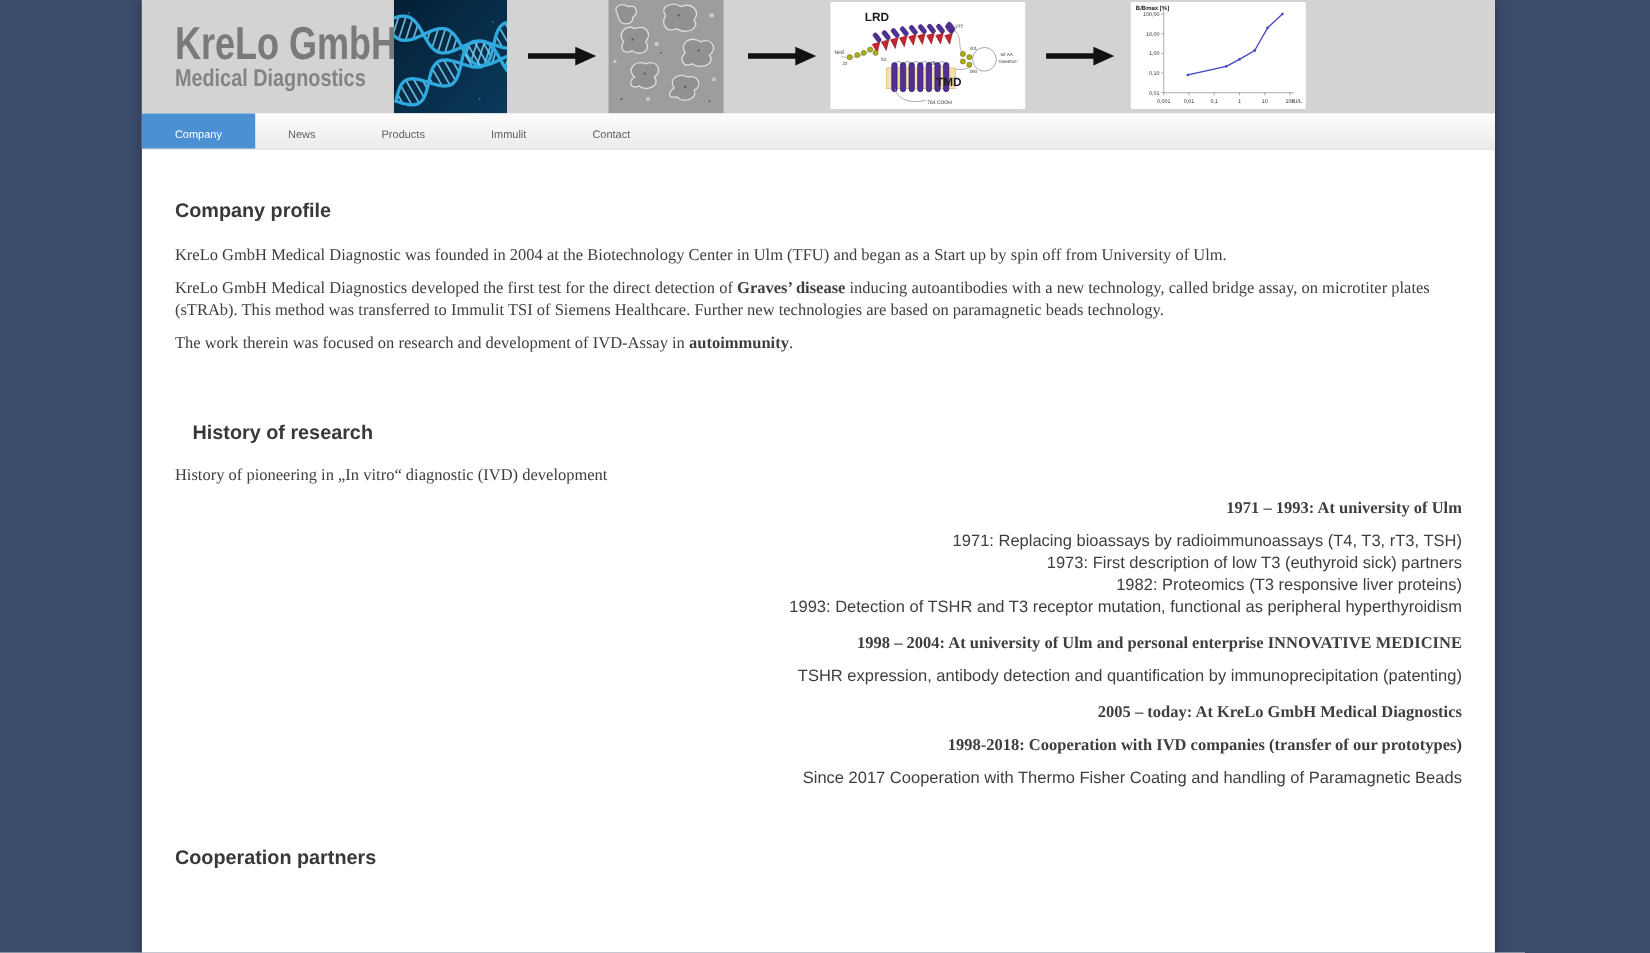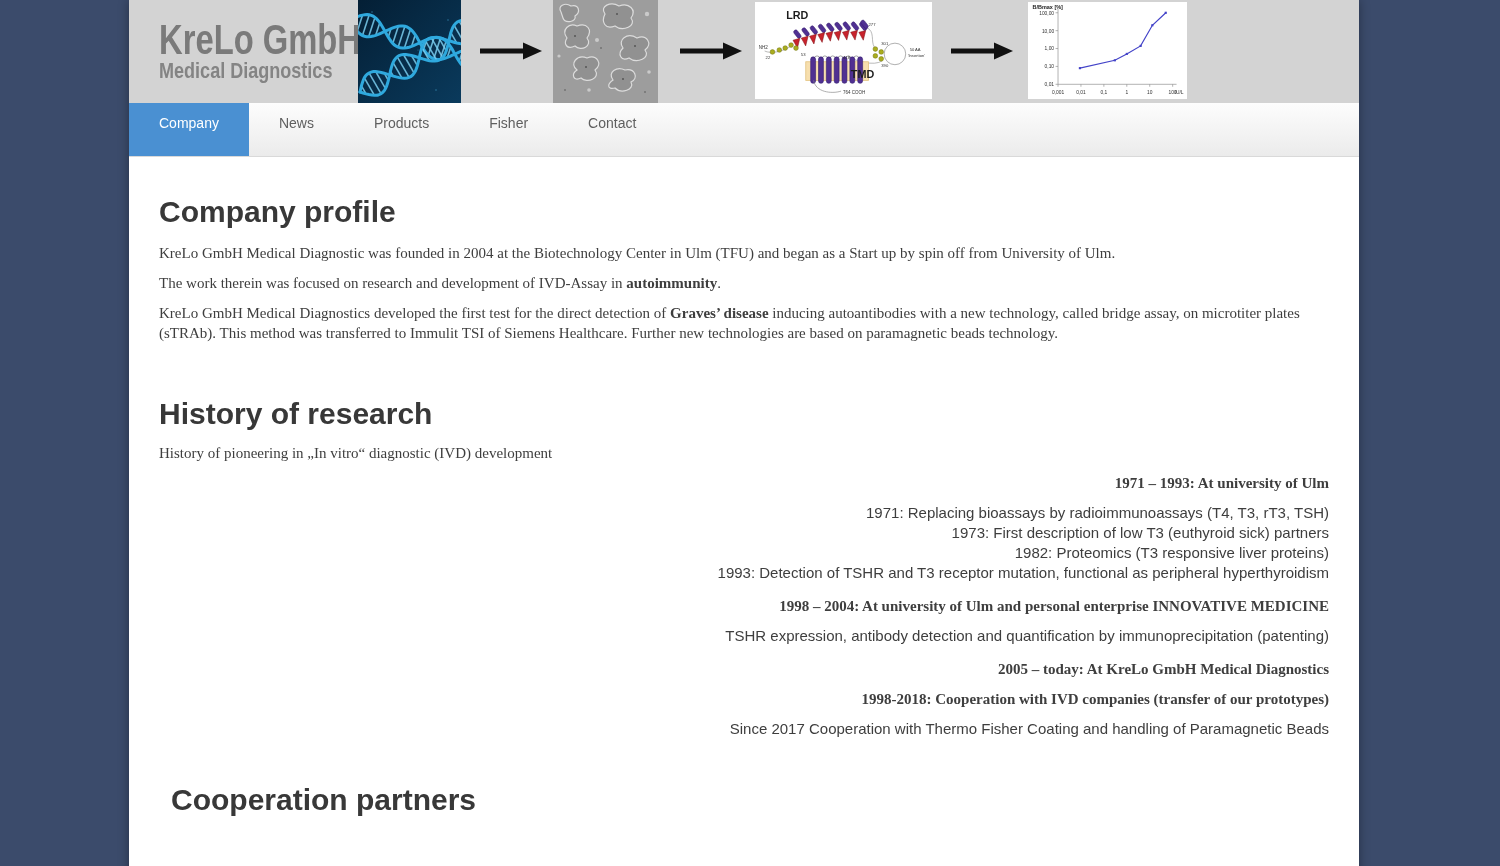--- a/index.html
+++ b/index.html
@@ -40,39 +40,39 @@
   .hdr-arrow { position:absolute; top:41px; width:64px; height:20px; }
   #img-dna   { left:229px; width:103px; }
   #arrow-1   { left:349px; }
   #img-cells { left:424px; width:105px; }
   #arrow-2   { left:549px; }
   #img-receptor { left:626px; width:177px; }
   #arrow-3   { left:820px; }
   #img-chart { left:899px; width:159px; }
   
   .navbar {
-    display:flex; height:54px;
+    display:flex; height:33px;
     background:linear-gradient(#fdfdfd,#ebebeb);
     border-bottom:1px solid #d9d9d9;
-    font-size:14px; color:#5f5f5f;
+    font-size:10px; color:#5f5f5f;
   }
   .nav-item {
     line-height:40px; padding:0 30px; cursor:pointer; white-space:nowrap;
   }
   .nav-item.active {
     background:#4a90d2; color:#ffffff;
   }
   
   .content { padding:0 30px 220px 30px; font-size:15px; line-height:20px; }
   .content h1 {
-    font-size:30px; line-height:30px; font-weight:700; color:#383838;
+    font-size:18px; line-height:30px; font-weight:700; color:#383838;
   }
   h1.first-title   { margin:40px 0 16px; }
-  h1.section-title { margin:56px 0 14px; }
-  h1.bottom-title  { margin:46px 12px 0; }
+  h1.section-title { margin:56px 16px 14px; }
+  h1.bottom-title  { margin:46px 0 0; }
   .content p { margin:10px 0;font-family:Liberation Serif, serif; }
   .hist-h { font-weight:700; margin:15px 0 11px;text-align:right; }
   .hist-items { margin:0 0 13px 31px; }
   .hist-items div { line-height:20px;text-align:right; }
   b { font-weight:700; }
 </style>
 </head>
 <body>
 
 <div class="container">
@@ -301,33 +301,33 @@
         <rect x="112.18820379707434" y="43.733163348872154" width="2.2" height="2.2" fill="#4343c8"></rect>
         <rect x="124.16627444397999" y="22.65620257913234" width="2.2" height="2.2" fill="#4343c8"></rect>
         <rect x="137.85589810146283" y="9.9" width="2.2" height="2.2" fill="#4343c8"></rect>
       </svg>
   </header>
 
   <nav class="navbar">
     <div class="nav-item active">Company</div>
     <div class="nav-item">News</div>
     <div class="nav-item">Products</div>
-    <div class="nav-item">Fisher</div>
+    <div class="nav-item">Immulit</div>
     <div class="nav-item">Contact</div>
   </nav>
 
   <main class="content">
 
     <h1 class="first-title">Company profile</h1>
 
     <p>
       <span>KreLo GmbH Medical Diagnostic was founded in 2004 at the Biotechnology Center in Ulm (TFU) and began as a Start up by spin off from University of Ulm.</span>
     </p>
+    <p><span>KreLo GmbH Medical Diagnostics developed the first test for the direct detection of </span><b>Graves’ disease</b><span> inducing autoantibodies with a new technology, called bridge assay, on microtiter plates (sTRAb). This method was transferred to Immulit TSI of Siemens Healthcare. Further new technologies are based on paramagnetic beads technology.</span></p>
     <p><span>The work therein was focused on research and development of IVD-Assay in </span><b>autoimmunity</b><span>.</span></p>
-    <p><span>KreLo GmbH Medical Diagnostics developed the first test for the direct detection of </span><b>Graves’ disease</b><span> inducing autoantibodies with a new technology, called bridge assay, on microtiter plates (sTRAb). This method was transferred to Immulit TSI of Siemens Healthcare. Further new technologies are based on paramagnetic beads technology.</span></p>
 
     <h1 class="section-title">History of research</h1>
     <p>History of pioneering in „In vitro“ diagnostic (IVD) development</p>
 
     <p class="hist-h">1971 – 1993: At university of Ulm</p>
     <div class="hist-items">
       <div>1971: Replacing bioassays by radioimmunoassays (T4, T3, rT3, TSH)</div>
       <div>1973: First description of low T3 (euthyroid sick) partners</div>
       <div>1982: Proteomics (T3 responsive liver proteins)</div>
       <div>1993: Detection of TSHR and T3 receptor mutation, functional as peripheral hyperthyroidism</div>

